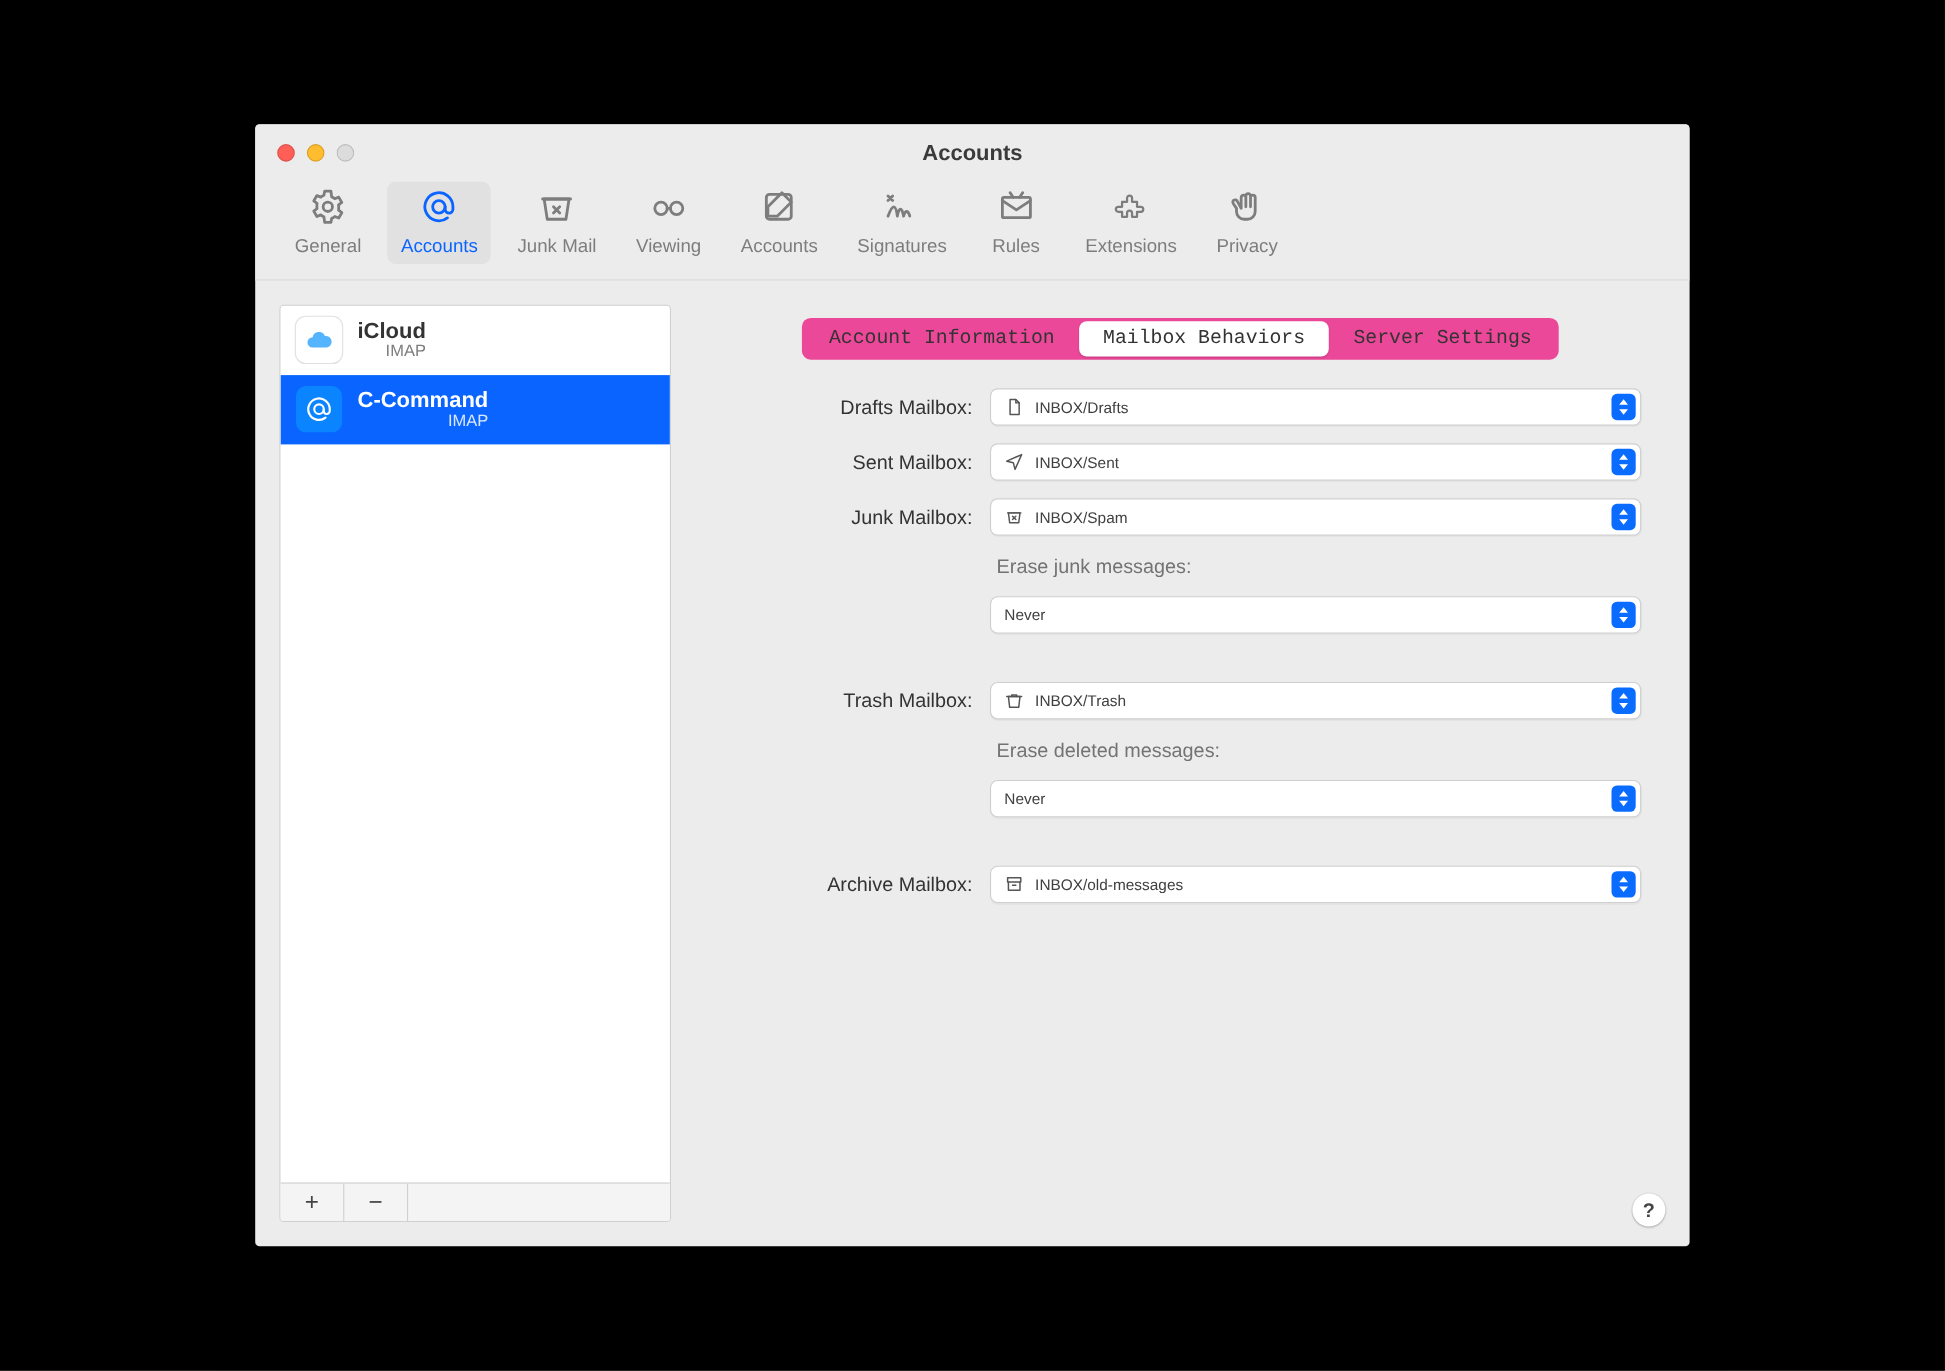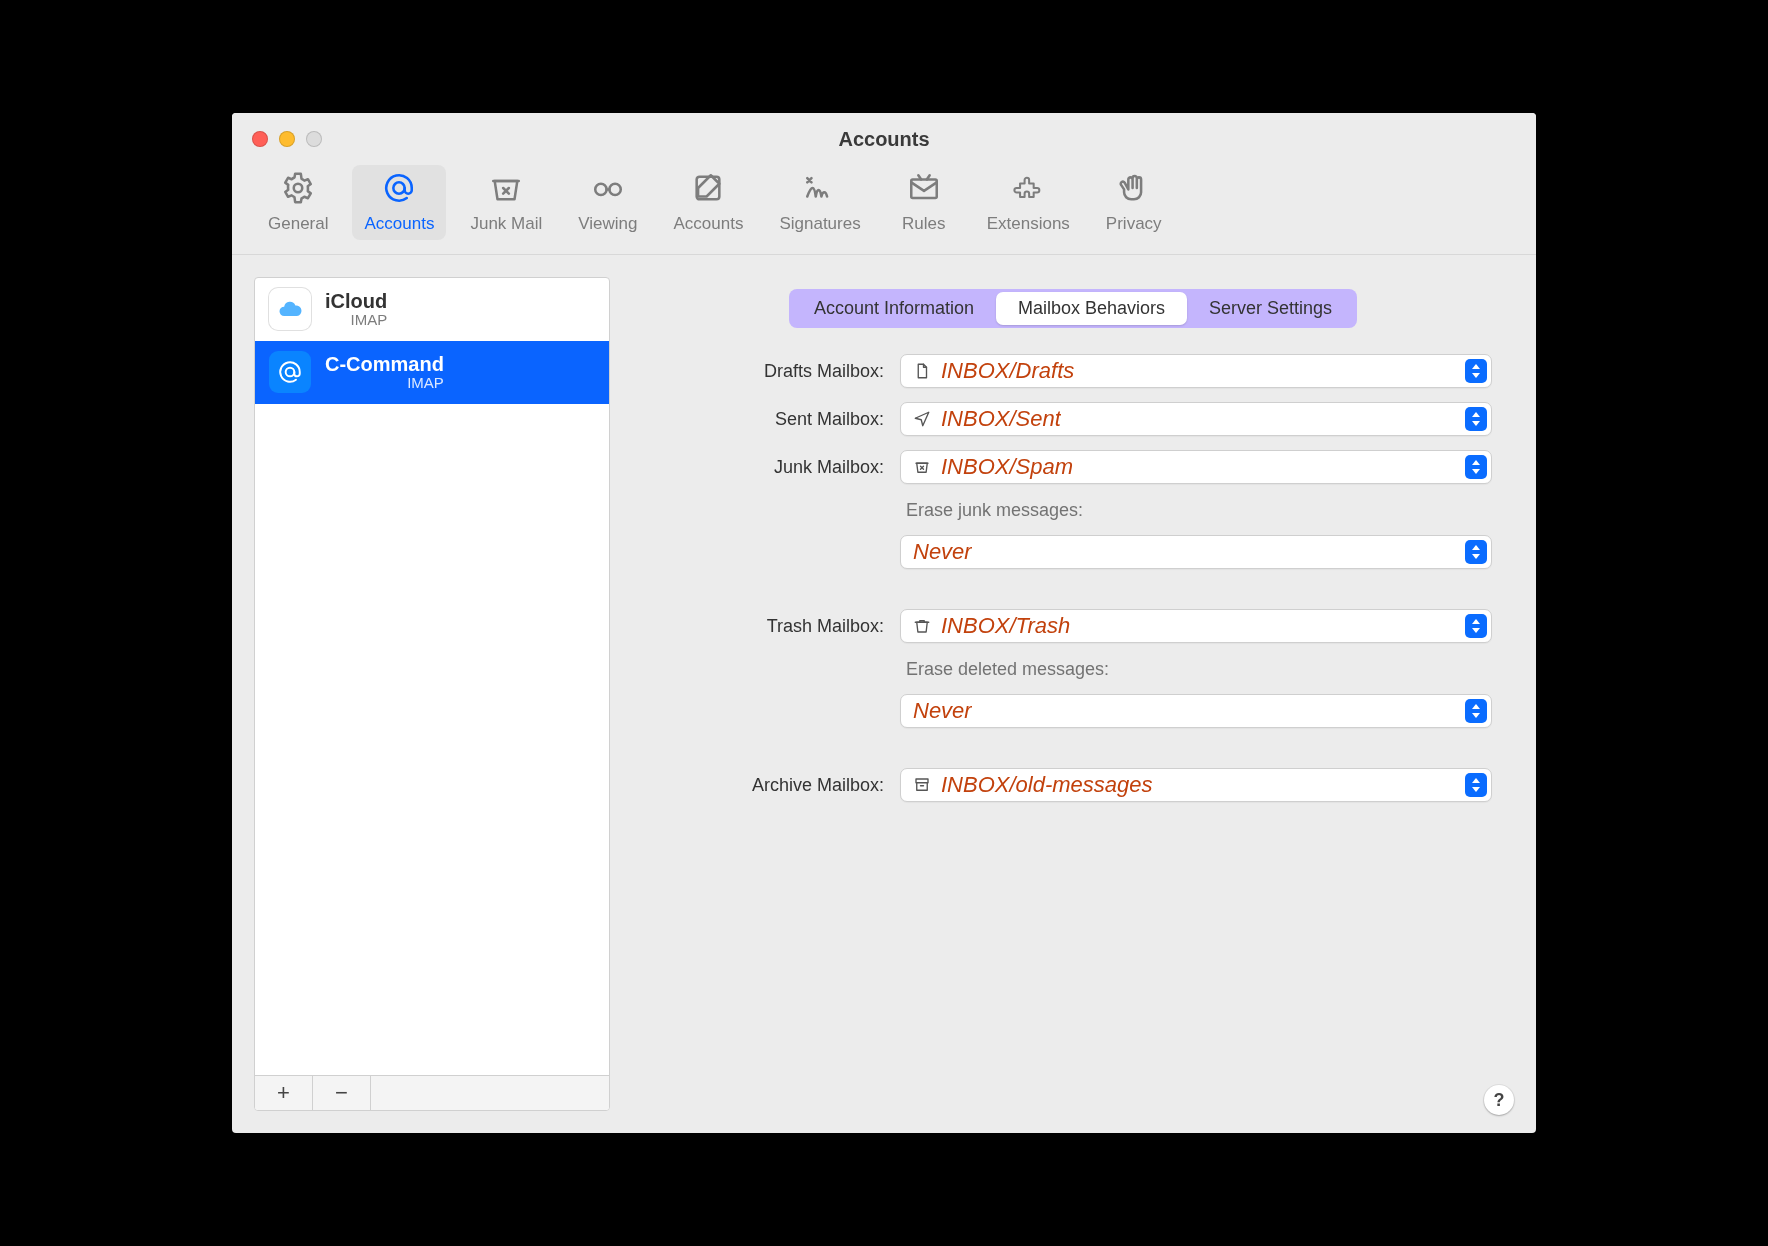--- a/index.html
+++ b/index.html
@@ -168,44 +168,46 @@
   }
 
   
   .segmented-wrap {
     display: flex;
     justify-content: center;
     margin-bottom: 26px;
   }
   .segmented {
     display: flex;
-    background: #c4b5fd;
+    background: #ec4899;
     border-radius: 8px;
     padding: 3px;
     gap: 0;
+    font-family: Liberation Mono, monospace;
   }
   .segmented .seg {
     padding: 6px 22px;
     font-size: 18px;
     color: #333;
     border-radius: 7px;
     cursor: default;
   }
   .segmented .seg.active {
     background: #fff;
     box-shadow: 0 1px 2px rgba(0,0,0,0.15);
   }
 
   
   .form {
     display: grid;
     grid-template-columns: 230px 1fr;
     column-gap: 16px;
     row-gap: 14px;
     align-items: center;
+    gap: 16px;
   }
   .form-label {
     text-align: right;
     font-size: 18px;
     color: #333;
   }
   .form-note {
     grid-column: 2;
     font-size: 18px;
     color: #737373;
@@ -218,21 +220,21 @@
     border: 1px solid #cfcfcf;
     border-radius: 7px;
     height: 34px;
     display: flex;
     align-items: center;
     padding: 0 36px 0 12px;
     box-shadow: 0 1px 1px rgba(0,0,0,0.04);
     gap: 10px;
   }
   .popup .icon { width: 18px; height: 18px; display:flex; align-items:center; justify-content:center; color:#555; }
-  .popup .value { font-size: 22px; color: #c2410c; white-space: nowrap; overflow: hidden; font-style: italic; }
+  .popup .value { font-size: 14px; color: #404040; white-space: nowrap; overflow: hidden; }
   .popup .stepper {
     position: absolute;
     right: 4px; top: 4px; bottom: 4px;
     width: 22px;
     background: var(--stepper-blue);
     border-radius: 5px;
     display: flex;
     flex-direction: column;
     align-items: center;
     justify-content: center;

